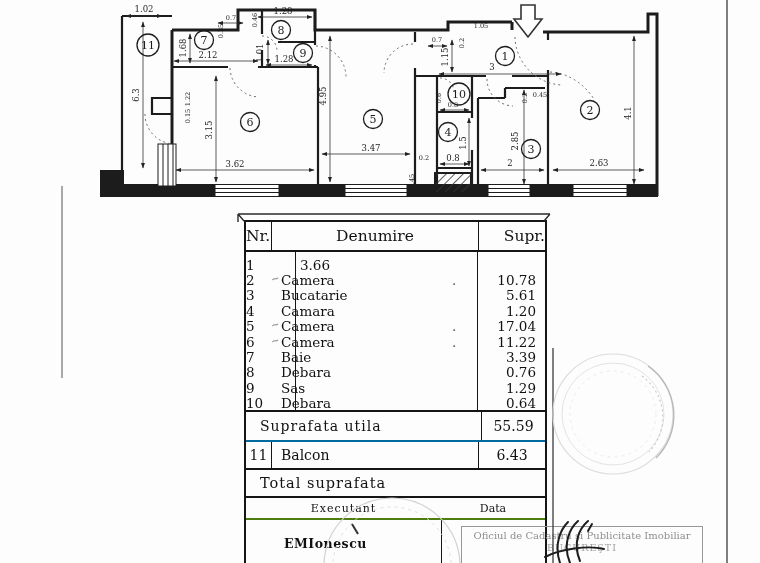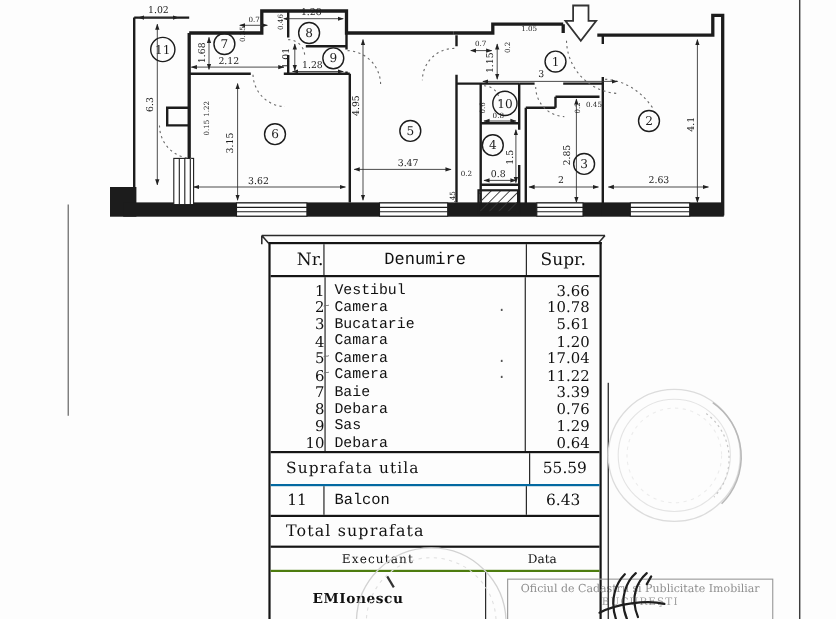--- a/index.html
+++ b/index.html
@@ -11,26 +11,26 @@
   #plan-svg text{font-family:"DejaVu Serif", serif;fill:#1d1d1d;}
   .wall{stroke:#1c1c1c;fill:none;}
   .w3{stroke-width:3px;} .w2{stroke-width:2.2px;}
   .door{stroke:#6a6a6a;stroke-width:1px;fill:none;stroke-dasharray:2,3;}
   .dim-line{stroke:#333;stroke-width:0.8px;}
   
   #tbl{position:absolute;left:244px;top:220px;width:299px;height:343px;
        border:2px solid #151515;border-bottom:none;z-index:3;background:transparent;}
   .trow{box-sizing:border-box;display:flex;align-items:center;}
   #tbl-header{height:30px;border-bottom:2px solid #151515;font-size:15.5px;}
-  .c-nr{box-sizing:border-box;width:49px;text-align:right;}
-  .c-den{box-sizing:border-box;flex:1;display:flex;align-items:center;font-family:Liberation Mono, monospace;}
+  .c-nr{box-sizing:border-box;width:26px;text-align:left;}
+  .c-den{box-sizing:border-box;flex:1;display:flex;align-items:center;}
   .c-sup{box-sizing:border-box;width:67px;text-align:right;padding-right:9px;}
   #tbl-header .c-nr{border-right:1.6px solid #151515;height:100%;line-height:29px;}
   #tbl-header .c-den{justify-content:center;height:100%;line-height:29px;}
-  #tbl-header .c-sup{border-left:1.6px solid #151515;height:100%;line-height:29px;text-align:center;padding:0;}
+  #tbl-header .c-sup{border-left:1.6px solid #151515;height:100%;line-height:29px;text-align:right;padding:0;}
   #tbl-body{position:relative;height:160px;border-bottom:2px solid #151515;
             padding-top:5px;box-sizing:border-box;font-size:13.5px;}
   #tbl-body::before{content:"";position:absolute;left:49px;top:0;bottom:0;border-left:1.6px solid #151515;}
   #tbl-body::after{content:"";position:absolute;right:67px;top:0;bottom:0;border-left:1.6px solid #151515;}
   .brow{height:15.4px;}
   .brow .c-den{padding-left:9px;position:relative;}
   .brow .name{flex:1;}
   .brow .dot{width:26px;color:#555;}
   .tick{position:absolute;left:-1px;top:1px;color:#666;font-size:10px;transform:rotate(-15deg);}
   .sumrow{height:30px;border-bottom:2px solid #0369a1;font-size:14px;}
@@ -253,23 +253,20 @@
 
   <div id="tbl">
     <div class="trow" id="tbl-header">
       <div class="c-nr">Nr.</div>
       <div class="c-den">Denumire</div>
       <div class="c-sup">Supr.</div>
     </div>
     <div id="tbl-body">
         <div class="trow brow">
           <div class="c-nr">1</div>
-          <div class="c-den">
-            <span class="name">Vestibul</span>
-          </div>
           <div class="c-sup">3.66</div>
         </div>
         <div class="trow brow">
           <div class="c-nr">2</div>
           <div class="c-den">
             <span class="tick">~</span>
             <span class="name">Camera</span>
             <span class="dot">.</span>
           </div>
           <div class="c-sup">10.78</div>

